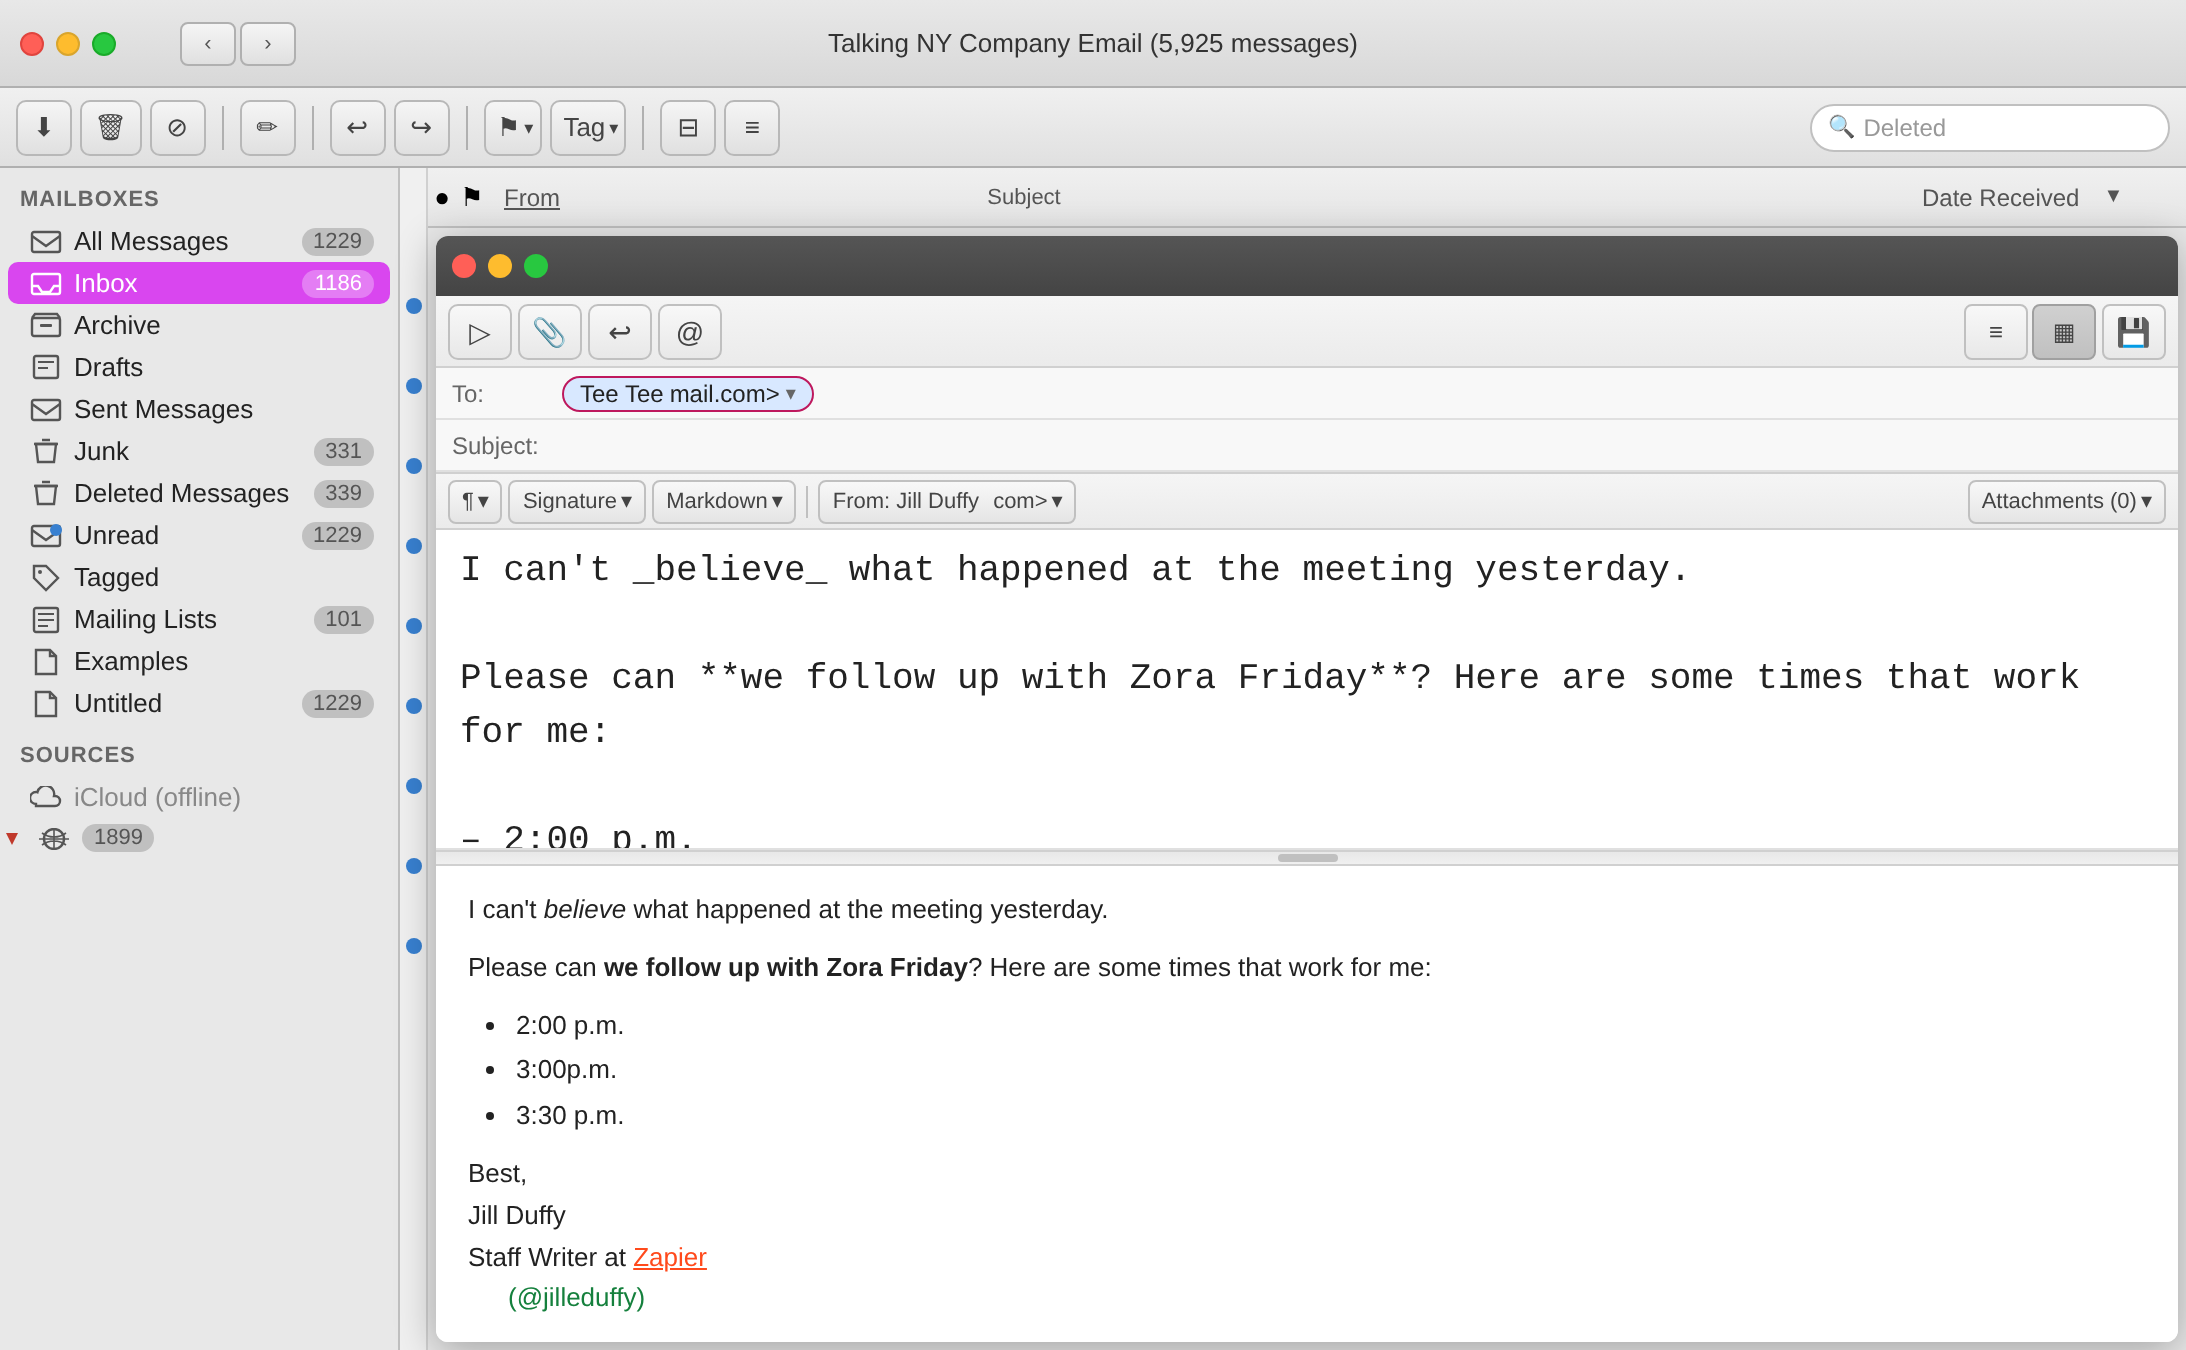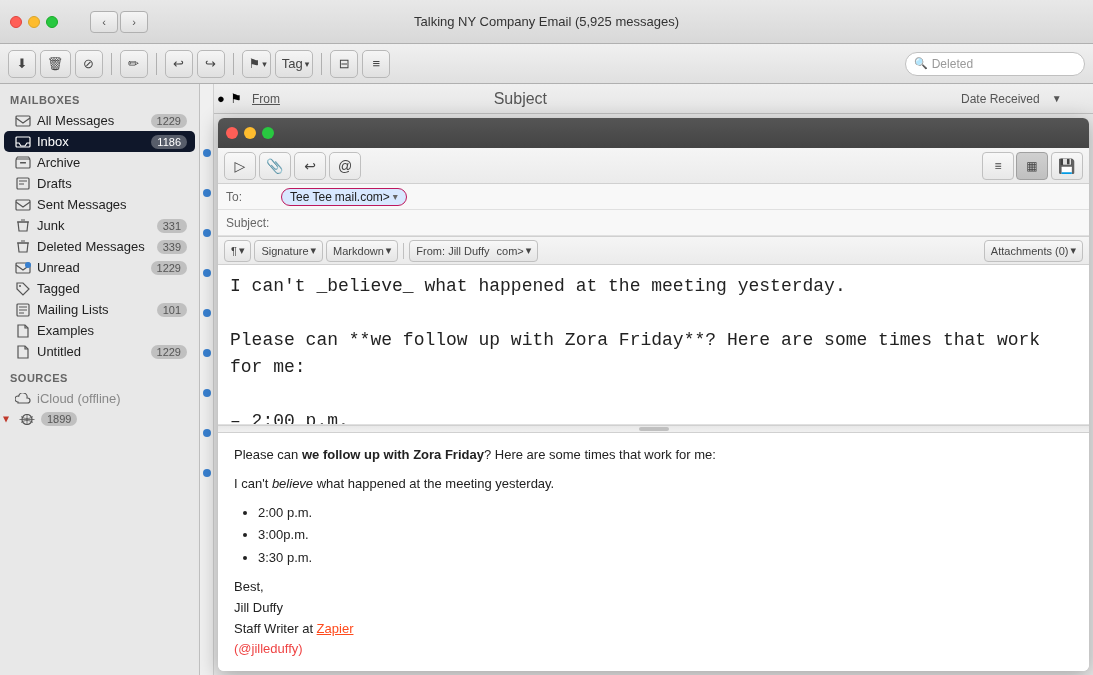--- a/index.html
+++ b/index.html
@@ -131,21 +131,21 @@
     }
     .sidebar-item {
       display: flex;
       align-items: center;
       padding: 3px 8px 3px 10px;
       cursor: pointer;
       border-radius: 5px;
       margin: 0 4px;
       color: #222;
     }
-    .sidebar-item.selected { background: #0f172a; color: white; align-items: flex-end; }
+    .sidebar-item.selected { background: #d946ef; color: white; align-items: flex-end; }
     .sidebar-item-icon {
       width: 18px;
       height: 14px;
       margin-right: 5px;
       display: flex;
       align-items: center;
       justify-content: center;
       font-size: 12px;
       flex-shrink: 0;
     }
@@ -199,21 +199,21 @@
     .message-list-header {
       display: flex;
       height: 30px;
       background: linear-gradient(to bottom, #f0f0f0, #e5e5e5);
       border-bottom: 1px solid #c0c0c0;
       align-items: center;
     }
     .col-dot { width: 14px; flex-shrink: 0; display: flex; align-items: center; justify-content: center; }
     .col-flag { width: 16px; flex-shrink: 0; display: flex; align-items: center; justify-content: center; }
     .col-from { flex: 1; padding: 0 8px; font-size: 12px; color: #555; font-weight: 500; text-decoration: underline; }
-    .col-subject { flex: 2; padding: 0 8px; font-size: 16px; color: #555; font-weight: 500; }
+    .col-subject { flex: 2; padding: 0 8px; font-size: 11px; color: #555; font-weight: 500; }
     .col-date { width: 140px; flex-shrink: 0; padding: 0 8px; font-size: 12px; color: #555; font-weight: 500; display: flex; align-items: center; gap: 12px; }
 
     
     .compose-header {
       height: 30px;
       background: linear-gradient(to bottom, #555, #444);
       display: flex;
       align-items: center;
       padding: 0 8px;
       gap: 6px;
@@ -392,21 +392,21 @@
       font-size: 13px;
       line-height: 1.6;
       color: #222;
       background: white;
       overflow-y: auto;
     }
     .preview-body p { margin-bottom: 8px; }
     .preview-body ul { margin: 0 0 8px 24px; }
     .preview-body li { margin-bottom: 2px; }
     .preview-body .zapier-link { color: #ff4a1c; text-decoration: underline; }
-    .preview-body .handle { color: #ef4444; }
+    .preview-body .handle { color: #15803d; margin-left: 20px; }
 
     
     ::-webkit-scrollbar { width: 8px; }
     ::-webkit-scrollbar-track { background: #f0f0f0; }
     ::-webkit-scrollbar-thumb { background: #c0c0c0; border-radius: 4px; }
   </style>
 </head>
 <body>
 
 <div class="title-bar">
@@ -746,24 +746,24 @@
           <div>&nbsp;</div>
 
         </div>
 
         <div class="preview-divider">
           <div class="preview-handle"></div>
         </div>
 
         <div class="preview-body">
           <p>
-            Please can <strong>we follow up with Zora Friday</strong>? Here are some times that work for me:
+            I can't <em>believe</em> what happened at the meeting yesterday.
           </p>
           <p>
-            I can't <em>believe</em> what happened at the meeting yesterday.
+            Please can <strong>we follow up with Zora Friday</strong>? Here are some times that work for me:
           </p>
           <ul>
             <li>2:00 p.m.</li>
             <li>3:00p.m.</li>
             <li>3:30 p.m.</li>
           </ul>
           <p>Best,<br>
             <span>Jill Duffy</span><br>
             <span>Staff Writer at <span class="zapier-link">Zapier</span></span><br>
             <span class="handle">(@jilleduffy)</span>

